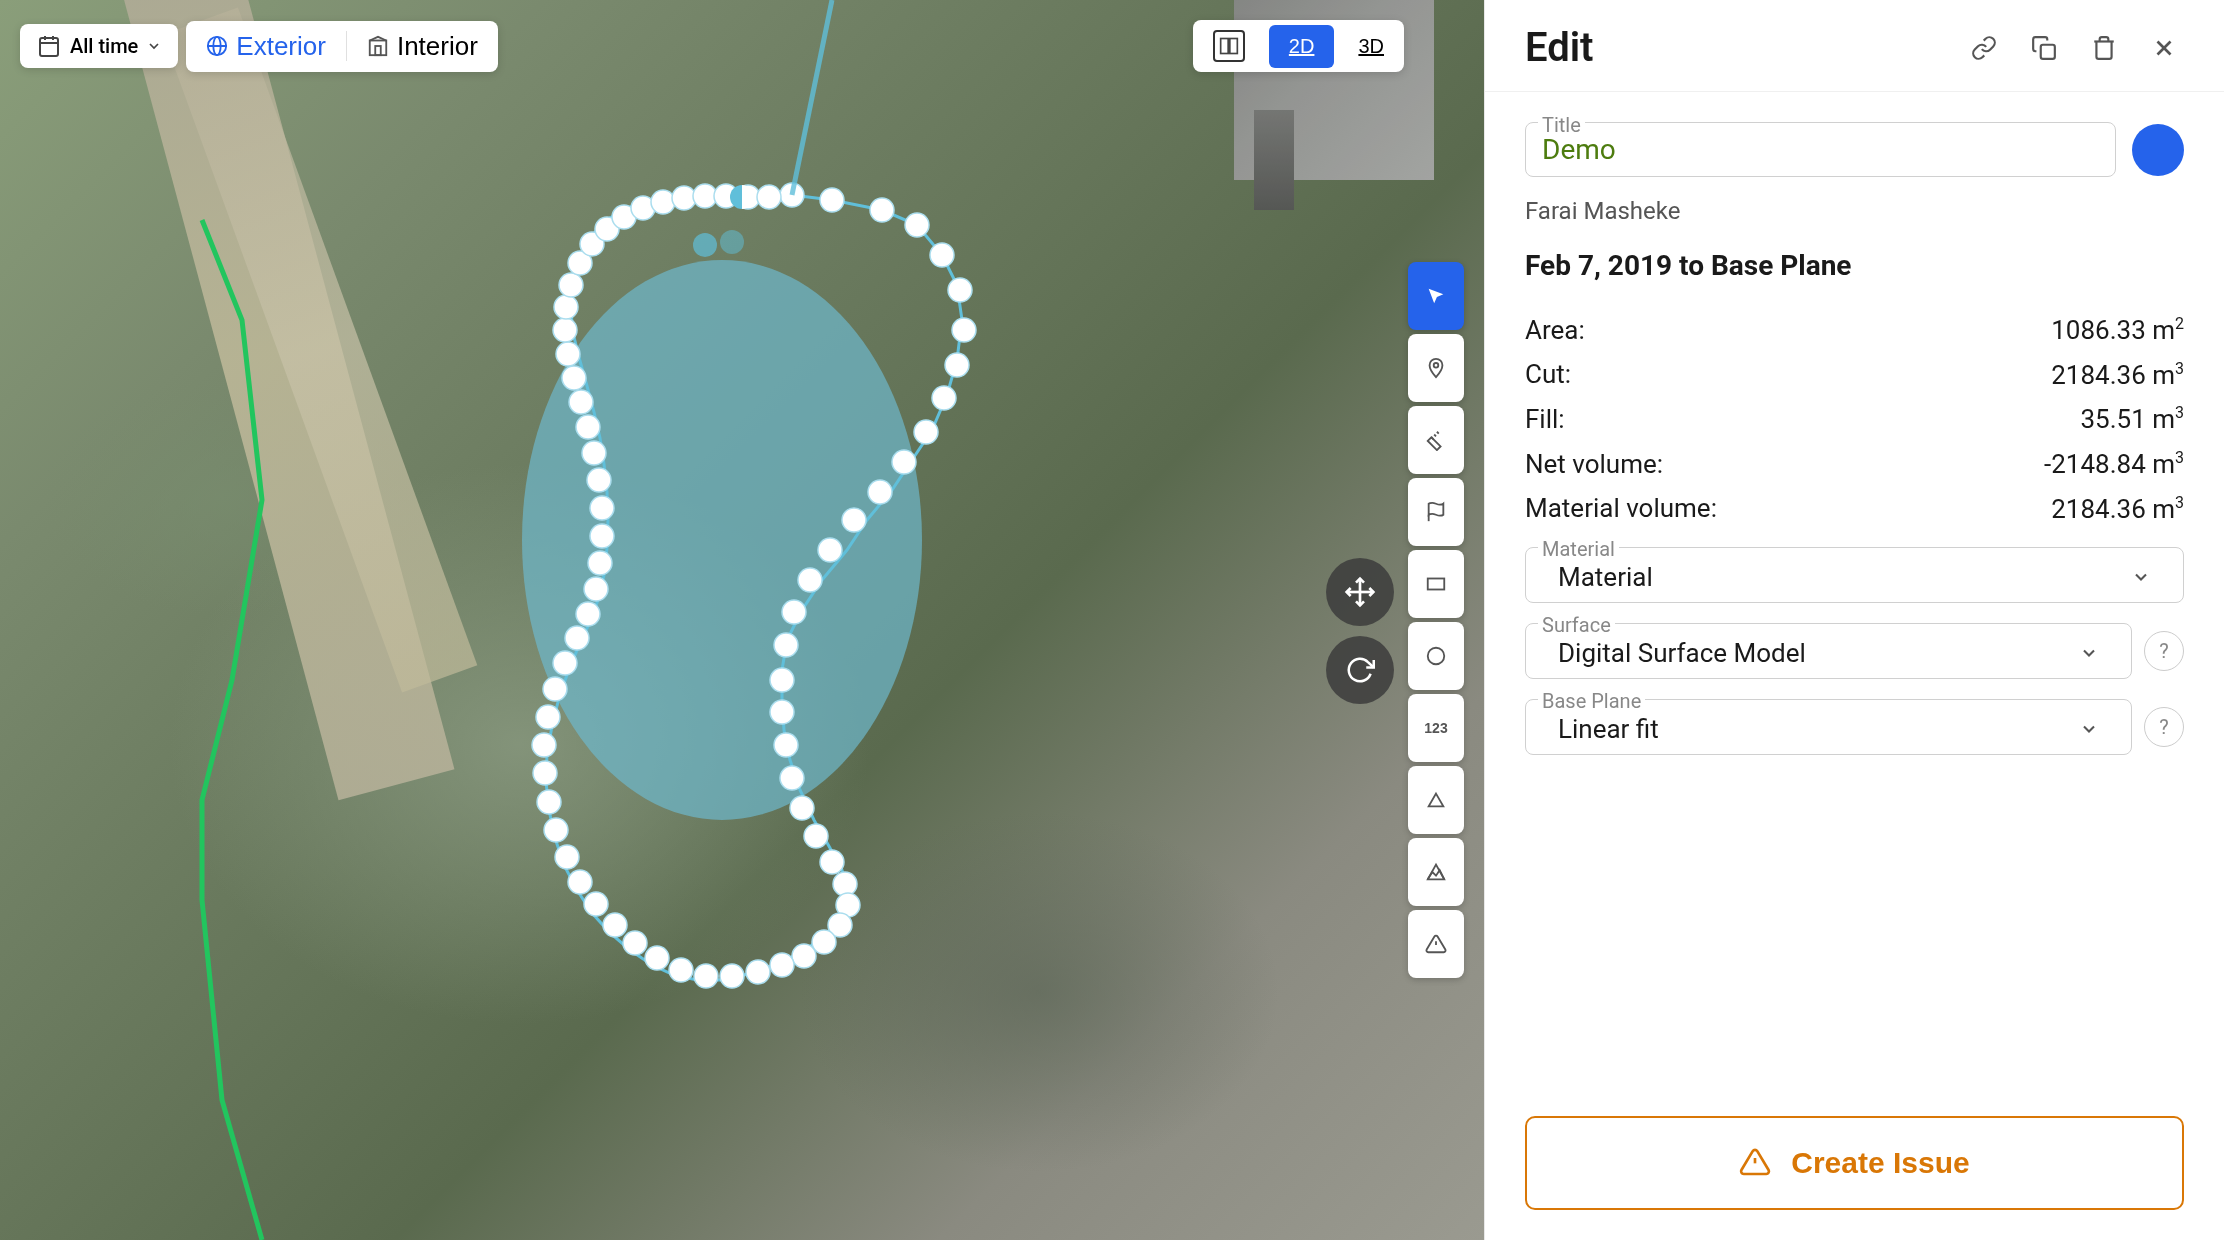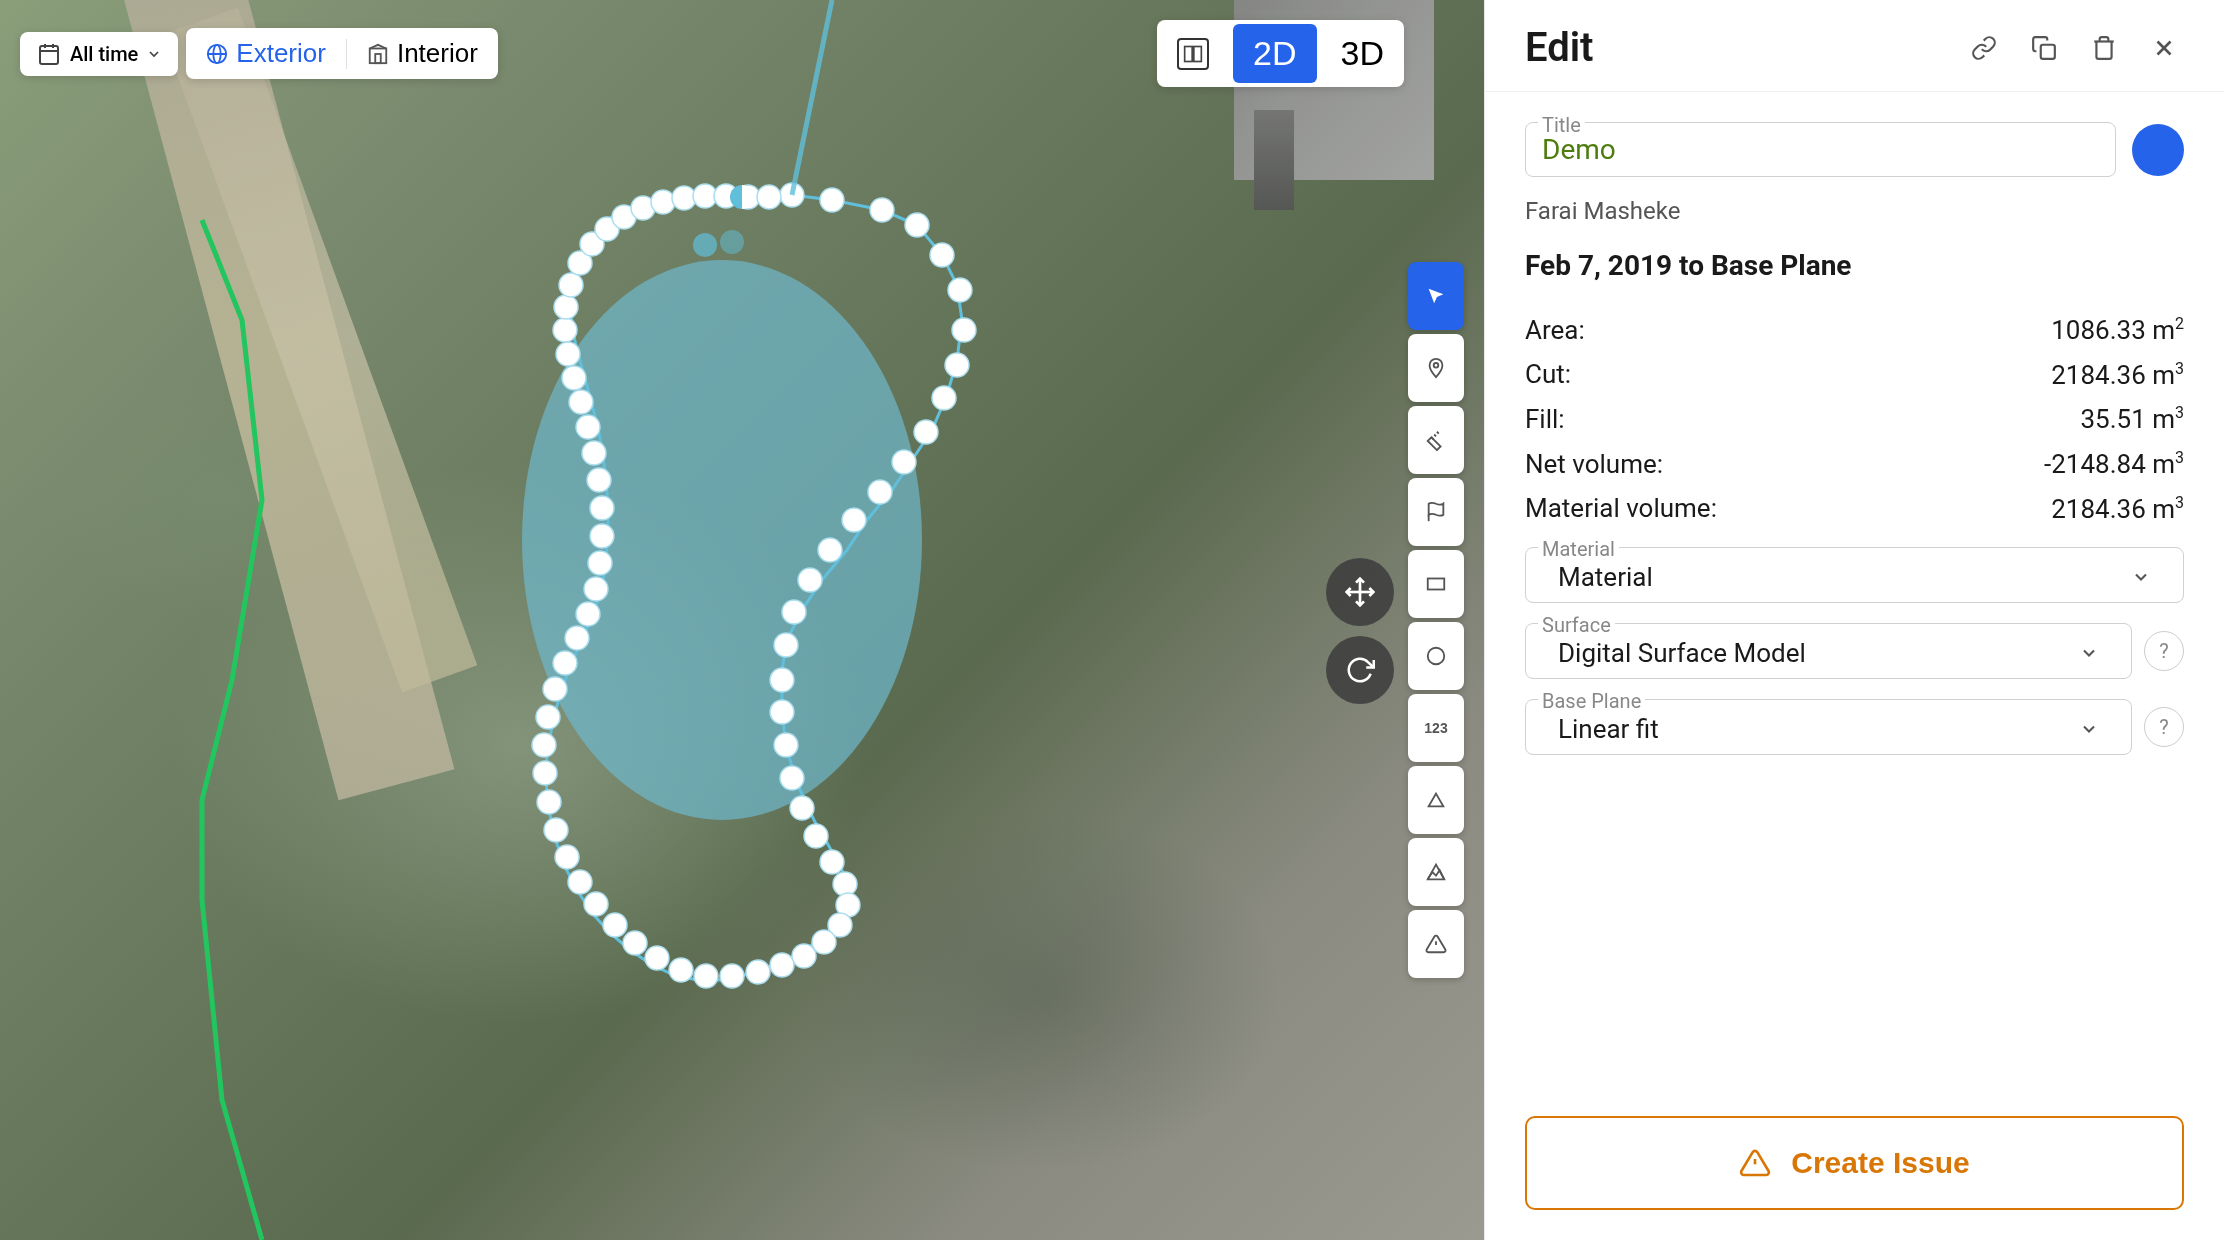--- a/index.html
+++ b/index.html
@@ -146,27 +146,28 @@
       border-radius: 8px;
       display: flex;
       align-items: center;
       box-shadow: 0 2px 8px rgba(0,0,0,0.15);
       overflow: hidden;
       pointer-events: all;
     }
 
     .dim-btn {
       padding: 10px 20px;
-      font-size: 34px;
+      font-size: 20px;
       font-weight: 500;
       cursor: pointer;
       border: none;
       background: transparent;
       display: flex;
       gap: 6px;
+      text-decoration: underline;
     }
 
     .dim-btn.active-2d {
       background: #2563eb;
       color: white;
       border-radius: 6px;
       margin: 4px;
     }
 
     .dim-icon {
@@ -432,21 +433,20 @@
     }
 
     
     .create-issue-btn {
       margin: 16px 40px 30px;
       border: 2px solid #d97706;
       border-radius: 10px;
       background: white;
       padding: 28px 16px;
       display: flex;
-      align-items: center;
       justify-content: center;
       gap: 20px;
       cursor: pointer;
       font-size: 30px;
       font-weight: 600;
       color: #d97706;
     }
 
     .warn-icon {
       font-size: 28px;

